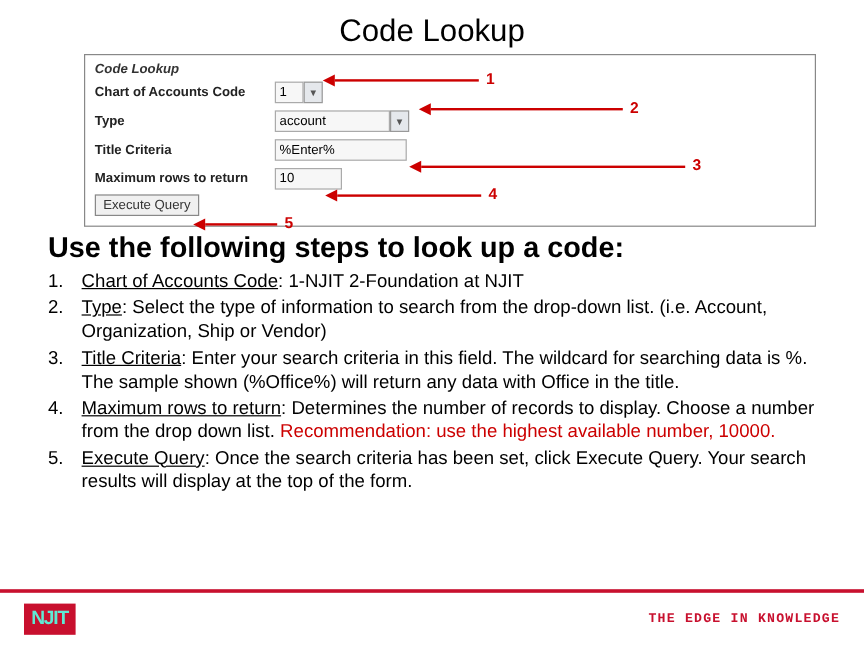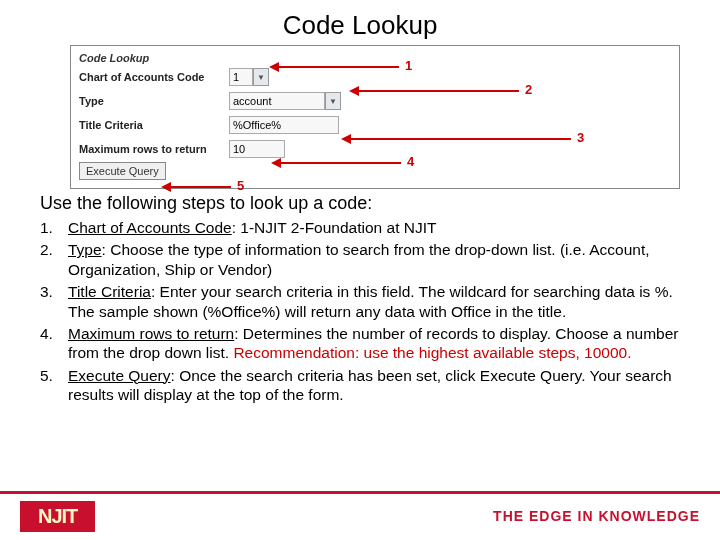--- a/index.html
+++ b/index.html
@@ -88,22 +88,22 @@
   .exec-btn {
     display: inline-block;
     border: 1px solid #888;
     background: #f0f0f0;
     padding: 2px 6px;
     font-size: 11px;
     color: #333;
     cursor: pointer;
   }
   .steps-heading {
-    font-weight: normal;
-    font-size: 18px;
+    font-weight: bold;
+    font-size: 24px;
     margin: 0 0 4px 40px;
     color: #000;
   }
   .steps-list {
     margin: 0 30px 0 40px;
     font-size: 15.5px;
     line-height: 1.25;
     color: #000;
   }
   .step-row {
@@ -132,37 +132,38 @@
     height: 3px;
     background: #c8102e;
   }
   .logo {
     display: flex;
     align-items: center;
     gap: 6px;
   }
   .logo-box {
     background: #c8102e;
-    color: #fef9c3;
-    font-weight: bold;
-    font-size: 20px;
-    padding: 4px 18px;
+    color: #5eead4;
+    font-weight: bold;
+    font-size: 16px;
+    padding: 4px 6px;
     letter-spacing: -1px;
     font-family: Arial, sans-serif;
   }
   .logo-sub {
     font-size: 8px;
     color: #555;
     letter-spacing: 0.2px;
   }
   .tagline {
     color: #c8102e;
-    font-size: 14px;
+    font-size: 11px;
     font-weight: bold;
     letter-spacing: 1px;
+    font-family: Liberation Mono, monospace;
   }
 </style>
 </head>
 <body>
 
 <div class="title">Code Lookup</div>
 
 <div class="form-box">
   <div class="form-title">Code Lookup</div>
 
@@ -178,21 +179,21 @@
     <div class="form-label">Type</div>
     <div class="dd-combo">
       <div class="form-input-box" style="width:96px">account</div>
       <div class="dd-arrow">▼</div>
     </div>
   </div>
 
 
   <div class="form-row">
     <div class="form-label">Title Criteria</div>
-    <div class="form-input-box" style="width:110px">%Office%</div>
+    <div class="form-input-box" style="width:110px">%Enter%</div>
   </div>
 
   <div class="form-row">
     <div class="form-label">Maximum rows to return</div>
     <div class="dd-combo">
       <div class="form-input-box" style="width:56px">10</div>
     </div>
   </div>
 
   <div style="margin-top:2px">
@@ -222,29 +223,29 @@
 
 <div class="steps-heading">Use the following steps to look up a code:</div>
 
 <div class="steps-list">
   <div class="step-row">
     <div class="step-num">1.</div>
     <div class="step-text"><span class="u">Chart of Accounts Code</span><span>:  1-NJIT 2-Foundation at NJIT</span></div>
   </div>
   <div class="step-row">
     <div class="step-num">2.</div>
-    <div class="step-text"><span class="u">Type</span><span>:  Choose the type of information to search from the drop-down list. (i.e. Account, Organization, Ship or Vendor)</span></div>
+    <div class="step-text"><span class="u">Type</span><span>:  Select the type of information to search from the drop-down list. (i.e. Account, Organization, Ship or Vendor)</span></div>
   </div>
   <div class="step-row">
     <div class="step-num">3.</div>
     <div class="step-text"><span class="u">Title Criteria</span><span>:  Enter your search criteria in this field.  The wildcard for searching data is %.  The sample shown (%Office%) will return any data with Office in the title.</span></div>
   </div>
   <div class="step-row">
     <div class="step-num">4.</div>
-    <div class="step-text"><span class="u">Maximum rows to return</span><span>:  Determines the number of records to display.  Choose a number from the drop down list.  </span><span class="rec">Recommendation: use the highest available steps, 10000.</span></div>
+    <div class="step-text"><span class="u">Maximum rows to return</span><span>:  Determines the number of records to display.  Choose a number from the drop down list.  </span><span class="rec">Recommendation: use the highest available number, 10000.</span></div>
   </div>
   <div class="step-row">
     <div class="step-num">5.</div>
     <div class="step-text"><span class="u">Execute Query</span><span>:  Once the search criteria has been set, click Execute Query.  Your search results will display at the top of the form.</span></div>
   </div>
 </div>
 
 <div class="footer-bar"></div>
 <div class="footer">
   <div class="logo">

